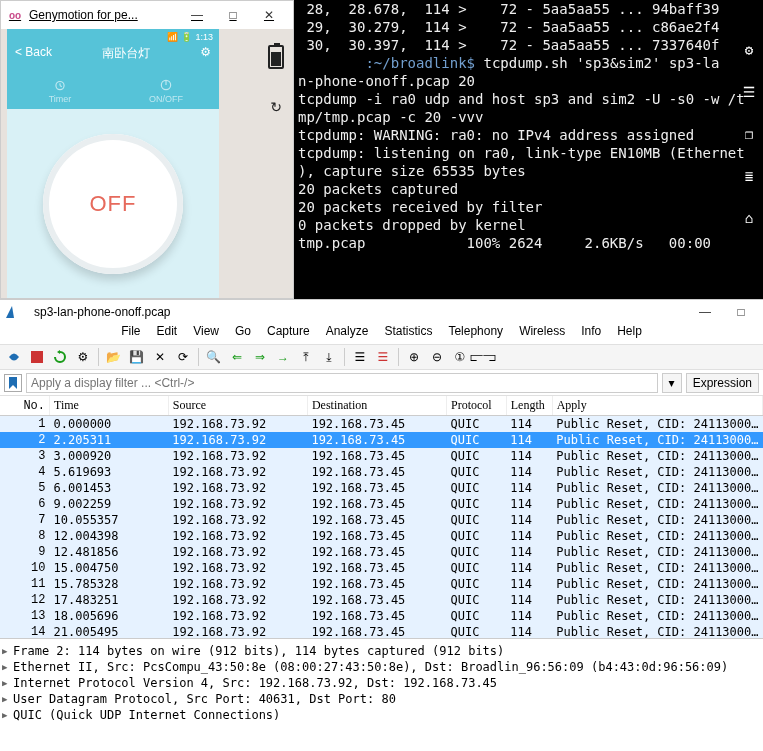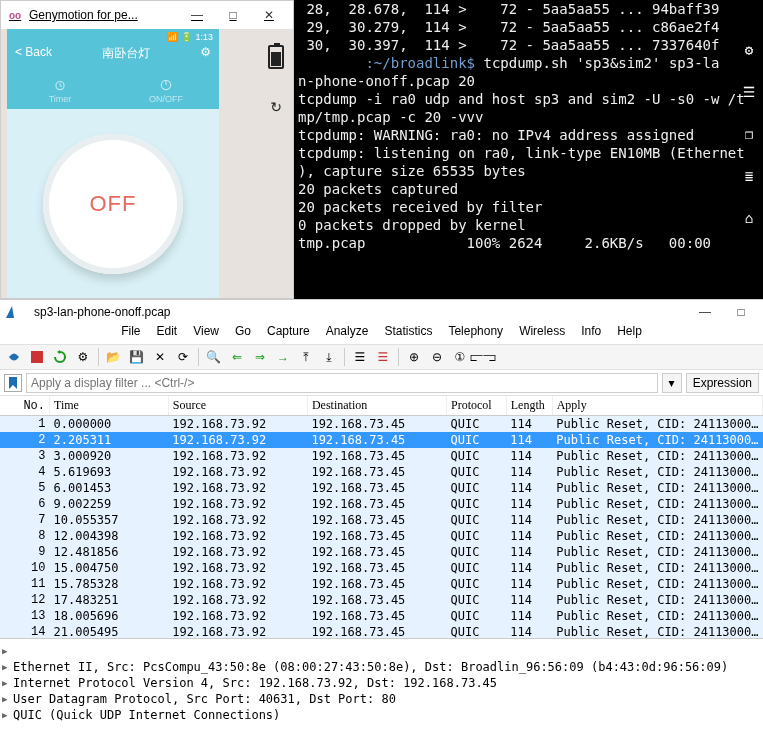--- a/index.html
+++ b/index.html
@@ -354,20 +354,21 @@
             <td>114</td>
             <td>Public Reset, CID: 24113000…</td>
           </tr>
         </tbody>
     </table>
   </div>
 
   <div class="ws-detail">
     <div class="row">
         <span class="caret">▶</span>
+        <span>Frame 2: 114 bytes on wire (912 bits), 114 bytes captured (912 bits)</span>
       </div>
     <div class="row">
         <span class="caret">▶</span>
         <span>Ethernet II, Src: PcsCompu_43:50:8e (08:00:27:43:50:8e), Dst: Broadlin_96:56:09 (b4:43:0d:96:56:09)</span>
       </div>
     <div class="row">
         <span class="caret">▶</span>
         <span>Internet Protocol Version 4, Src: 192.168.73.92, Dst: 192.168.73.45</span>
       </div>
     <div class="row">

